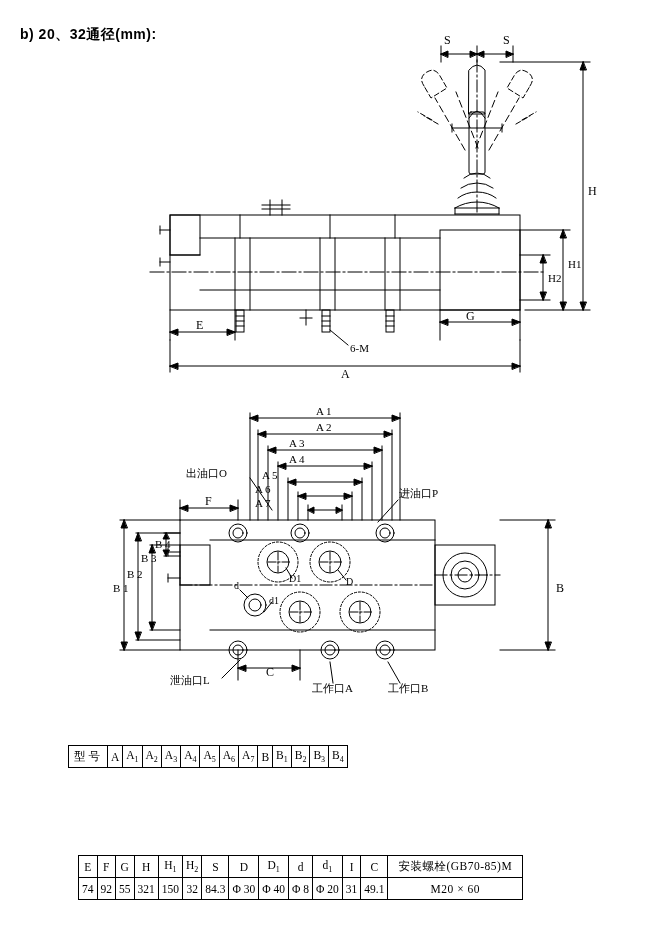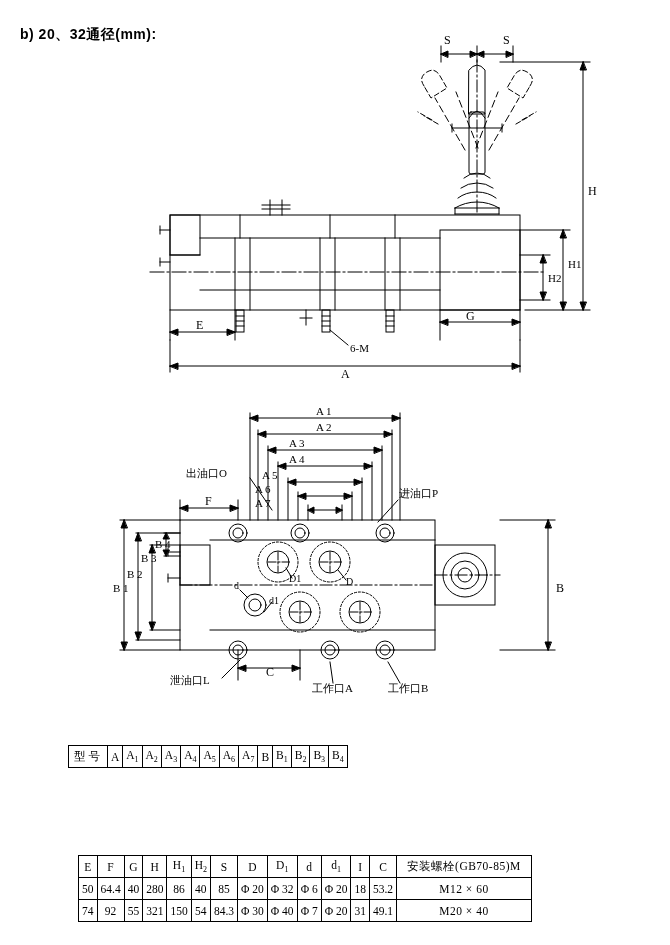--- a/index.html
+++ b/index.html
@@ -438,47 +438,31 @@
         <th><span>D</span><span class="sub">1</span></th>
         <th><span>d</span></th>
         <th><span>d</span><span class="sub">1</span></th>
         <th><span>I</span></th>
         <th><span>C</span></th>
         <th class="bolt-cell">安装螺栓(GB70-85)M</th>
       </tr>
     </thead>
     <tbody>
       <tr>
-        <td>50</td>
-        <td>64.4</td>
-        <td>40</td>
-        <td>280</td>
-        <td>86</td>
-        <td>40</td>
-        <td>85</td>
-        <td>Φ 20</td>
-        <td>Φ 32</td>
-        <td>Φ 6</td>
-        <td>Φ 20</td>
-        <td>18</td>
-        <td>53.2</td>
-        <td class="bolt-cell">M12 × 60</td>
-      </tr>
-      <tr>
         <td>74</td>
         <td>92</td>
         <td>55</td>
         <td>321</td>
         <td>150</td>
-        <td>54</td>
+        <td>32</td>
         <td>84.3</td>
         <td>Φ 30</td>
         <td>Φ 40</td>
-        <td>Φ 7</td>
+        <td>Φ 8</td>
         <td>Φ 20</td>
         <td>31</td>
         <td>49.1</td>
-        <td class="bolt-cell">M20 × 40</td>
+        <td class="bolt-cell">M20 × 60</td>
       </tr>
     </tbody>
   </table>
 
 </div>
 
 </body></html>

